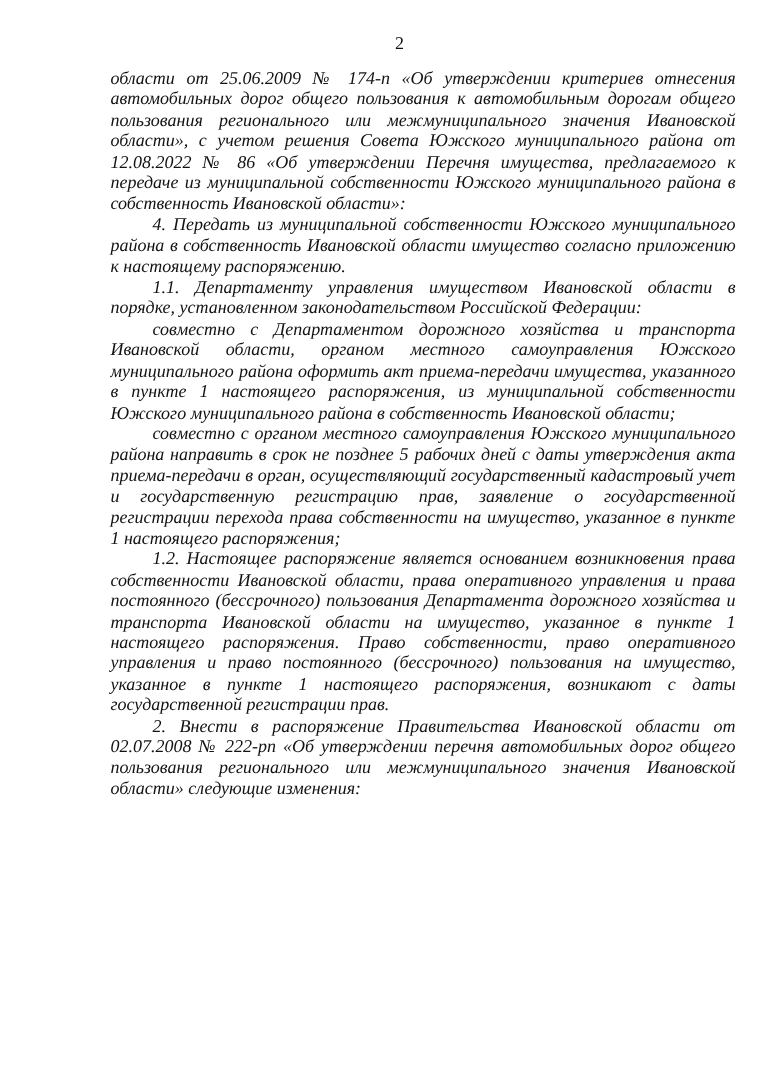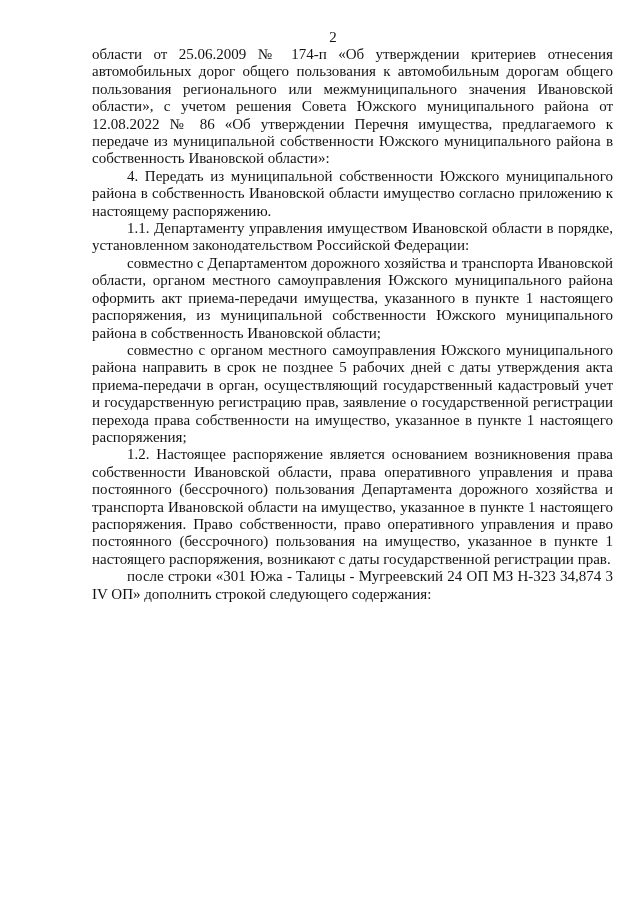--- a/index.html
+++ b/index.html
@@ -21,25 +21,26 @@
     top: 29px;
     left: 92px;
     width: 482px;
     text-align: center;
     font-size: 15px;
     line-height: 17px;
   }
   .content {
     position: absolute;
     left: 92px;
-    top: 46px;
+    top: 58px;
     width: 521px;
     font-size: 15px;
     line-height: 17.4px;
     text-align: justify;
+    font-style: italic;
   }
   .content p {
     margin: 0;
     padding: 0;
   }
   .content p.indent {
     text-indent: 35px;
   }
 </style>
 </head>
@@ -47,15 +48,15 @@
 
 <div class="page">
   <div class="page-number">2</div>
   <div class="content">
       <p class="">области от 25.06.2009 № 174-п «Об утверждении критериев отнесения автомобильных дорог общего пользования к автомобильным дорогам общего пользования регионального или межмуниципального значения Ивановской области», с учетом решения Совета Южского муниципального района от 12.08.2022 № 86 «Об утверждении Перечня имущества, предлагаемого к передаче из муниципальной собственности Южского муниципального района в собственность Ивановской области»:</p>
       <p class="indent">4. Передать из муниципальной собственности Южского муниципального района в собственность Ивановской области имущество согласно приложению к настоящему распоряжению.</p>
       <p class="indent">1.1. Департаменту управления имуществом Ивановской области в порядке, установленном законодательством Российской Федерации:</p>
       <p class="indent">совместно с Департаментом дорожного хозяйства и транспорта Ивановской области, органом местного самоуправления Южского муниципального района оформить акт приема-передачи имущества, указанного в пункте 1 настоящего распоряжения, из муниципальной собственности Южского муниципального района в собственность Ивановской области;</p>
       <p class="indent">совместно с органом местного самоуправления Южского муниципального района направить в срок не позднее 5 рабочих дней с даты утверждения акта приема-передачи в орган, осуществляющий государственный кадастровый учет и государственную регистрацию прав, заявление о государственной регистрации перехода права собственности на имущество, указанное в пункте 1 настоящего распоряжения;</p>
       <p class="indent">1.2. Настоящее распоряжение является основанием возникновения права собственности Ивановской области, права оперативного управления и права постоянного (бессрочного) пользования Департамента дорожного хозяйства и транспорта Ивановской области на имущество, указанное в пункте 1 настоящего распоряжения. Право собственности, право оперативного управления и право постоянного (бессрочного) пользования на имущество, указанное в пункте 1 настоящего распоряжения, возникают с даты государственной регистрации прав.</p>
-      <p class="indent">после строки «301 Южа - Талицы - Мугреевский 24 ОП МЗ Н-323 34,874 3 IV ОП» дополнить строкой следующего содержания:</p>
+      <p class="indent">2. Внести в распоряжение Правительства Ивановской области от 02.07.2008 № 222-рп «Об утверждении перечня автомобильных дорог общего пользования регионального или межмуниципального значения Ивановской области» следующие изменения:</p>
     </div>
 </div>
 
 </body></html>

